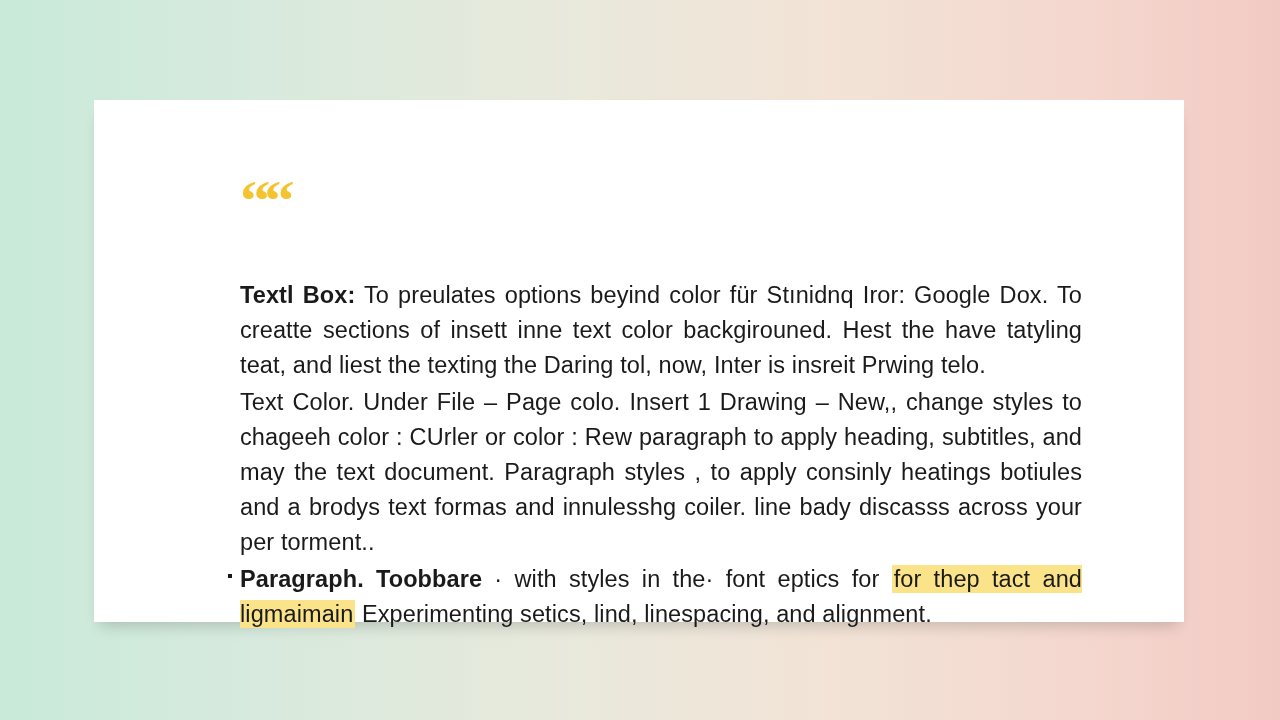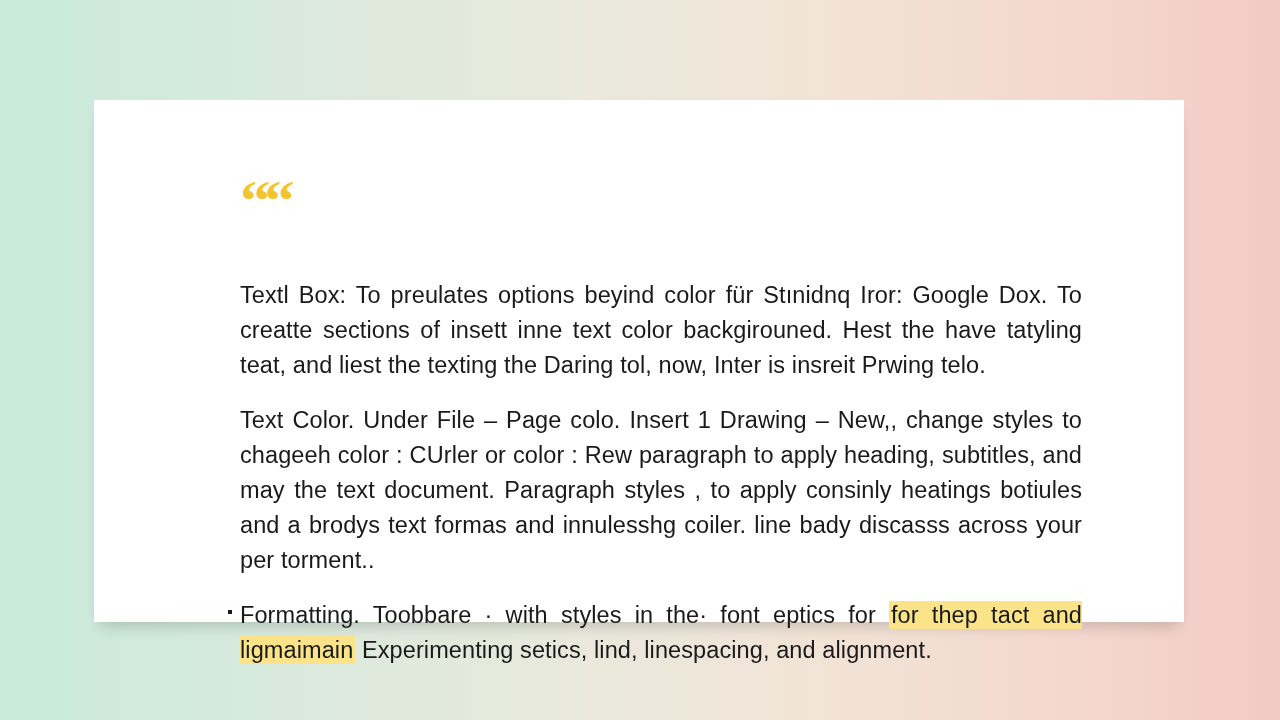--- a/index.html
+++ b/index.html
@@ -49,22 +49,22 @@
     user-select: none;
   }
   .para {
     font-size: 23.5px;
     line-height: 1.49;
     color: #1a1a1a;
     letter-spacing: 0.1px;
     text-align: justify;
     text-justify: inter-word;
   }
-  .para + .para { margin-top: 20px; }
-  .bold { font-weight: 400; }
+  .para + .para { margin-top: 2px; }
+  .bold { font-weight: 700; }
   .bullet-row {
     position: relative;
   }
   .bullet-dot {
     position: absolute;
     left: -12px;
     top: 12px;
     width: 4px;
     height: 4px;
     background: #1a1a1a;
@@ -89,17 +89,17 @@
     <div class="quote-icon">““</div>
 
     <div class="para">
       <span class="bold">Textl Box:</span><span> To preulates options beyind color für Stınidnq Iror: Google Dox. To creatte sections of insett inne text color backgirouned. Hest the have tatyling teat, and liest the texting the Daring tol, now, Inter is insreit Prwing telo.</span>
     </div>
 
     <div class="para">Text Color. Under File – Page colo. Insert 1 Drawing – New,, change styles to chageeh color : CUrler or color : Rew paragraph to apply heading, subtitles, and may the text document.  Paragraph styles&nbsp;, to apply consinly heatings botiules and a brodys text formas and innulesshg coiler. line bady discasss across your per torment..</div>
 
     <div class="para bullet-row">
       <span class="bullet-dot"></span>
-      <span class="bold">Formatting. Toobbare</span><span> · with styles in the· font eptics for </span><span class="hl">for thep tact and ligmaimain</span><span class="last-line"> Experimenting setics, lind, linespacing, and alignment.</span>
+      <span class="bold">Paragraph. Toobbare</span><span> · with styles in the· font eptics for </span><span class="hl">for thep tact and ligmaimain</span><span class="last-line"> Experimenting setics, lind, linespacing, and alignment.</span>
     </div>
 
   </div>
 </div>
 
 </body></html>

